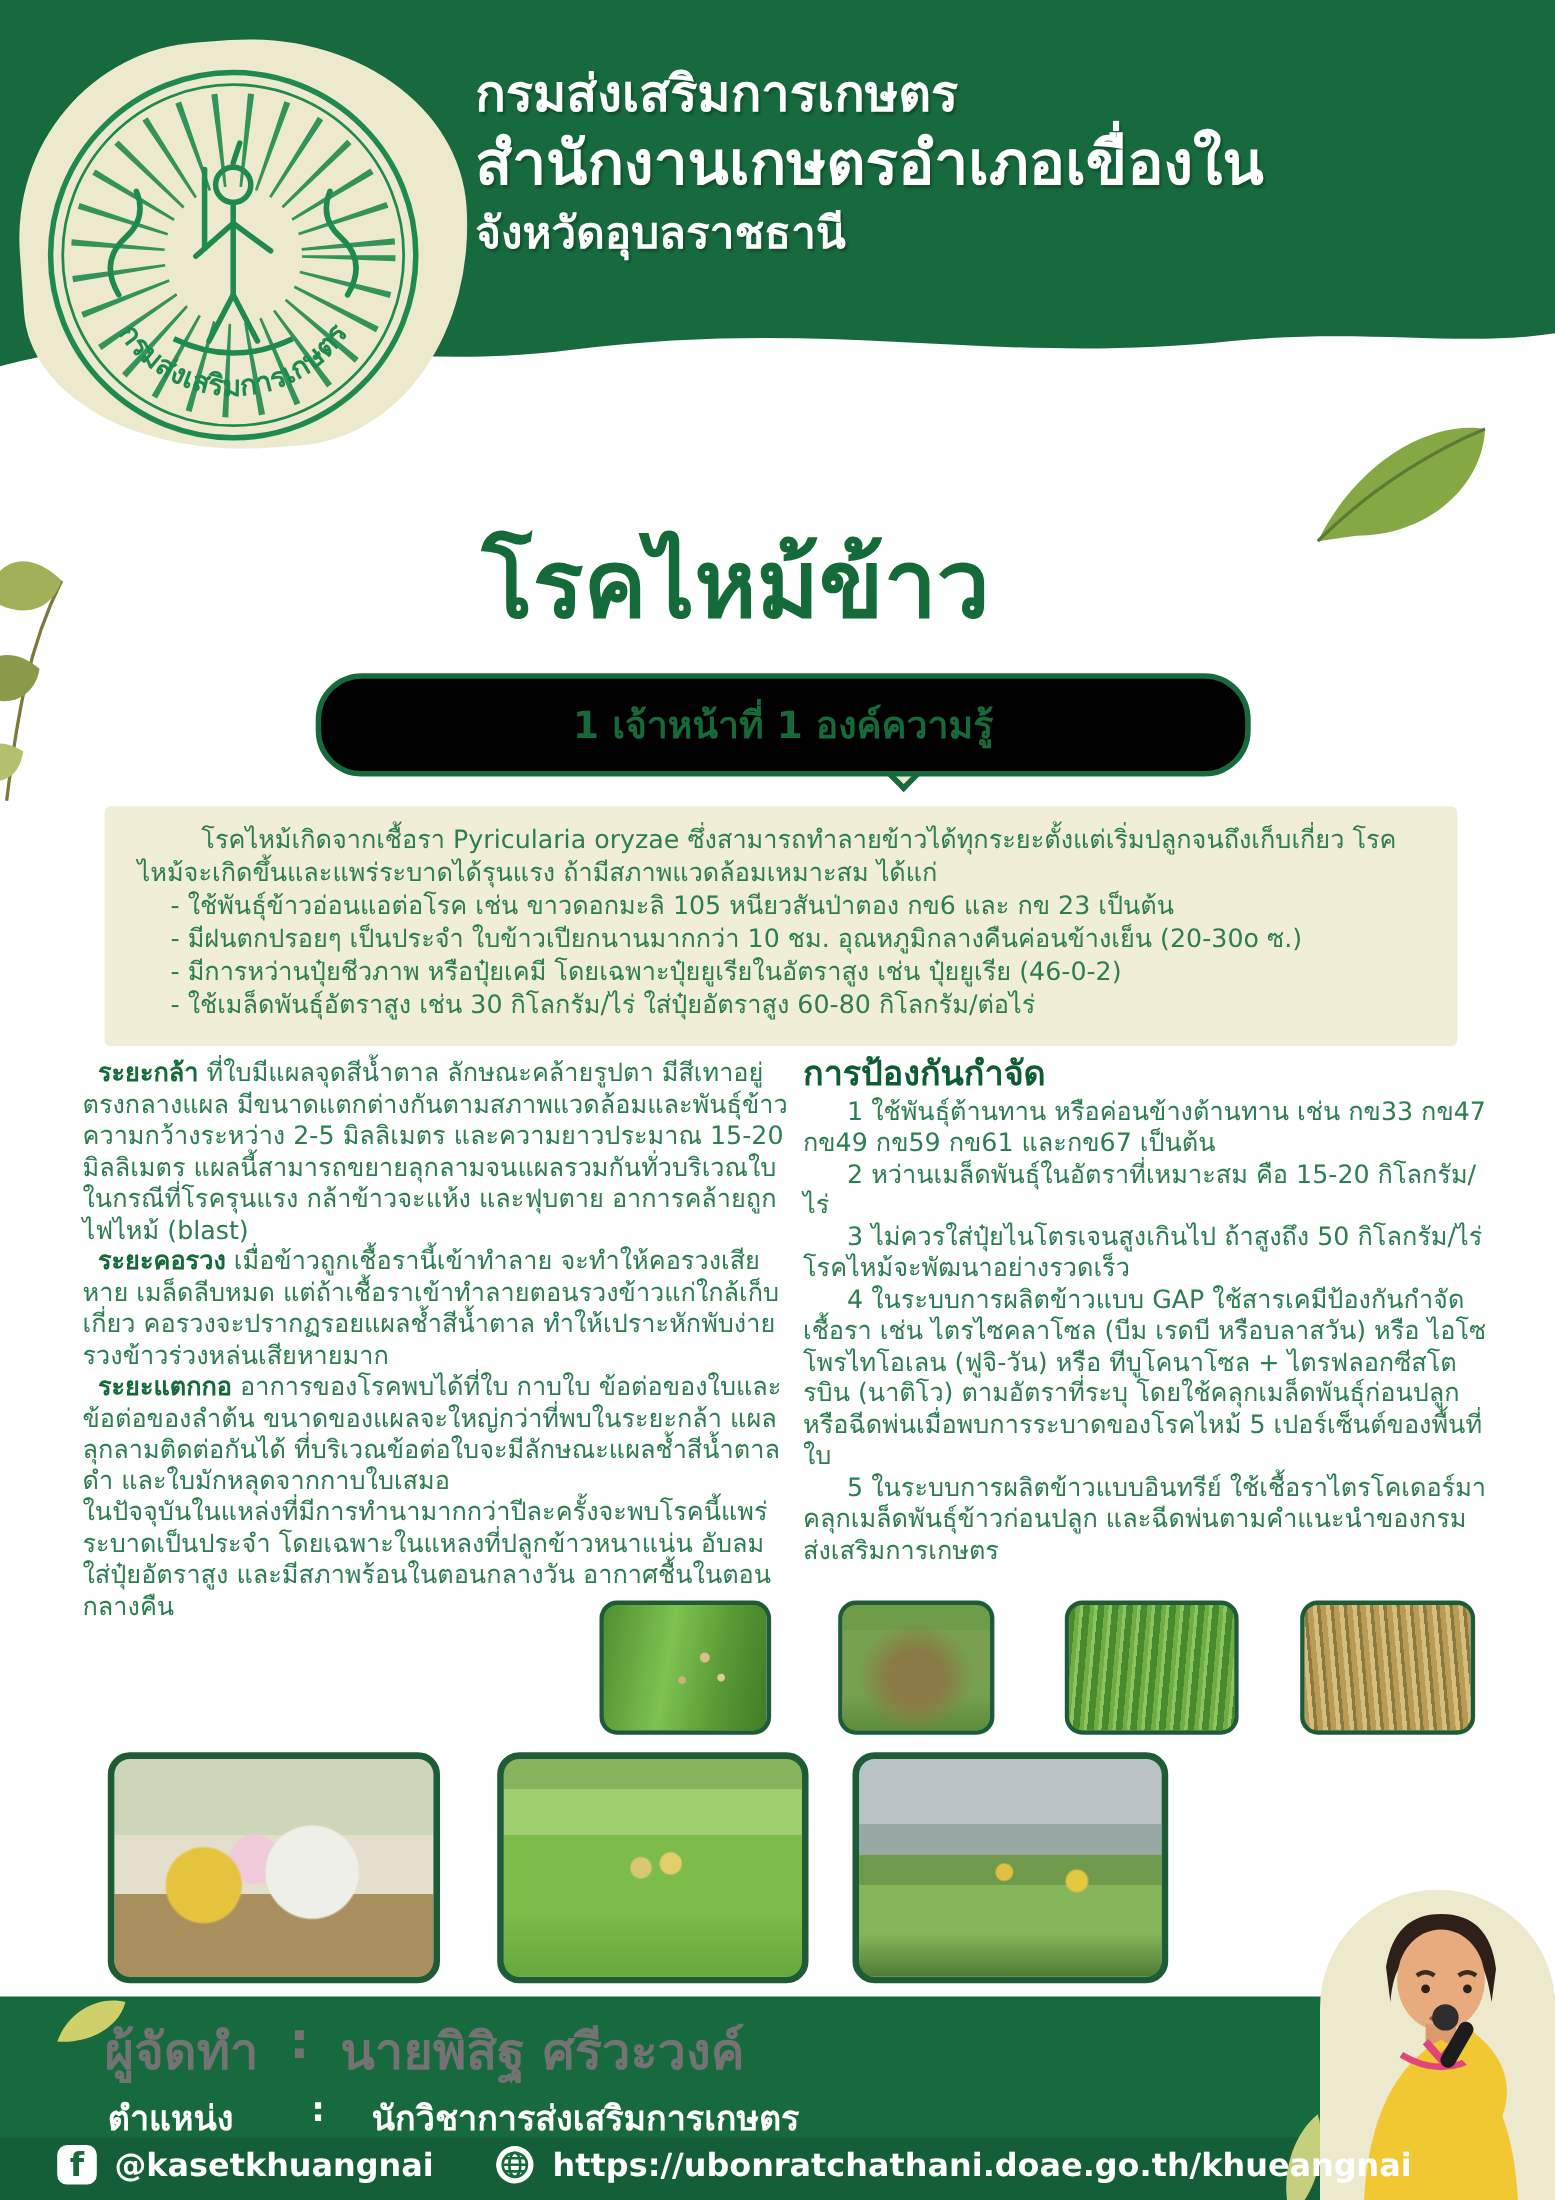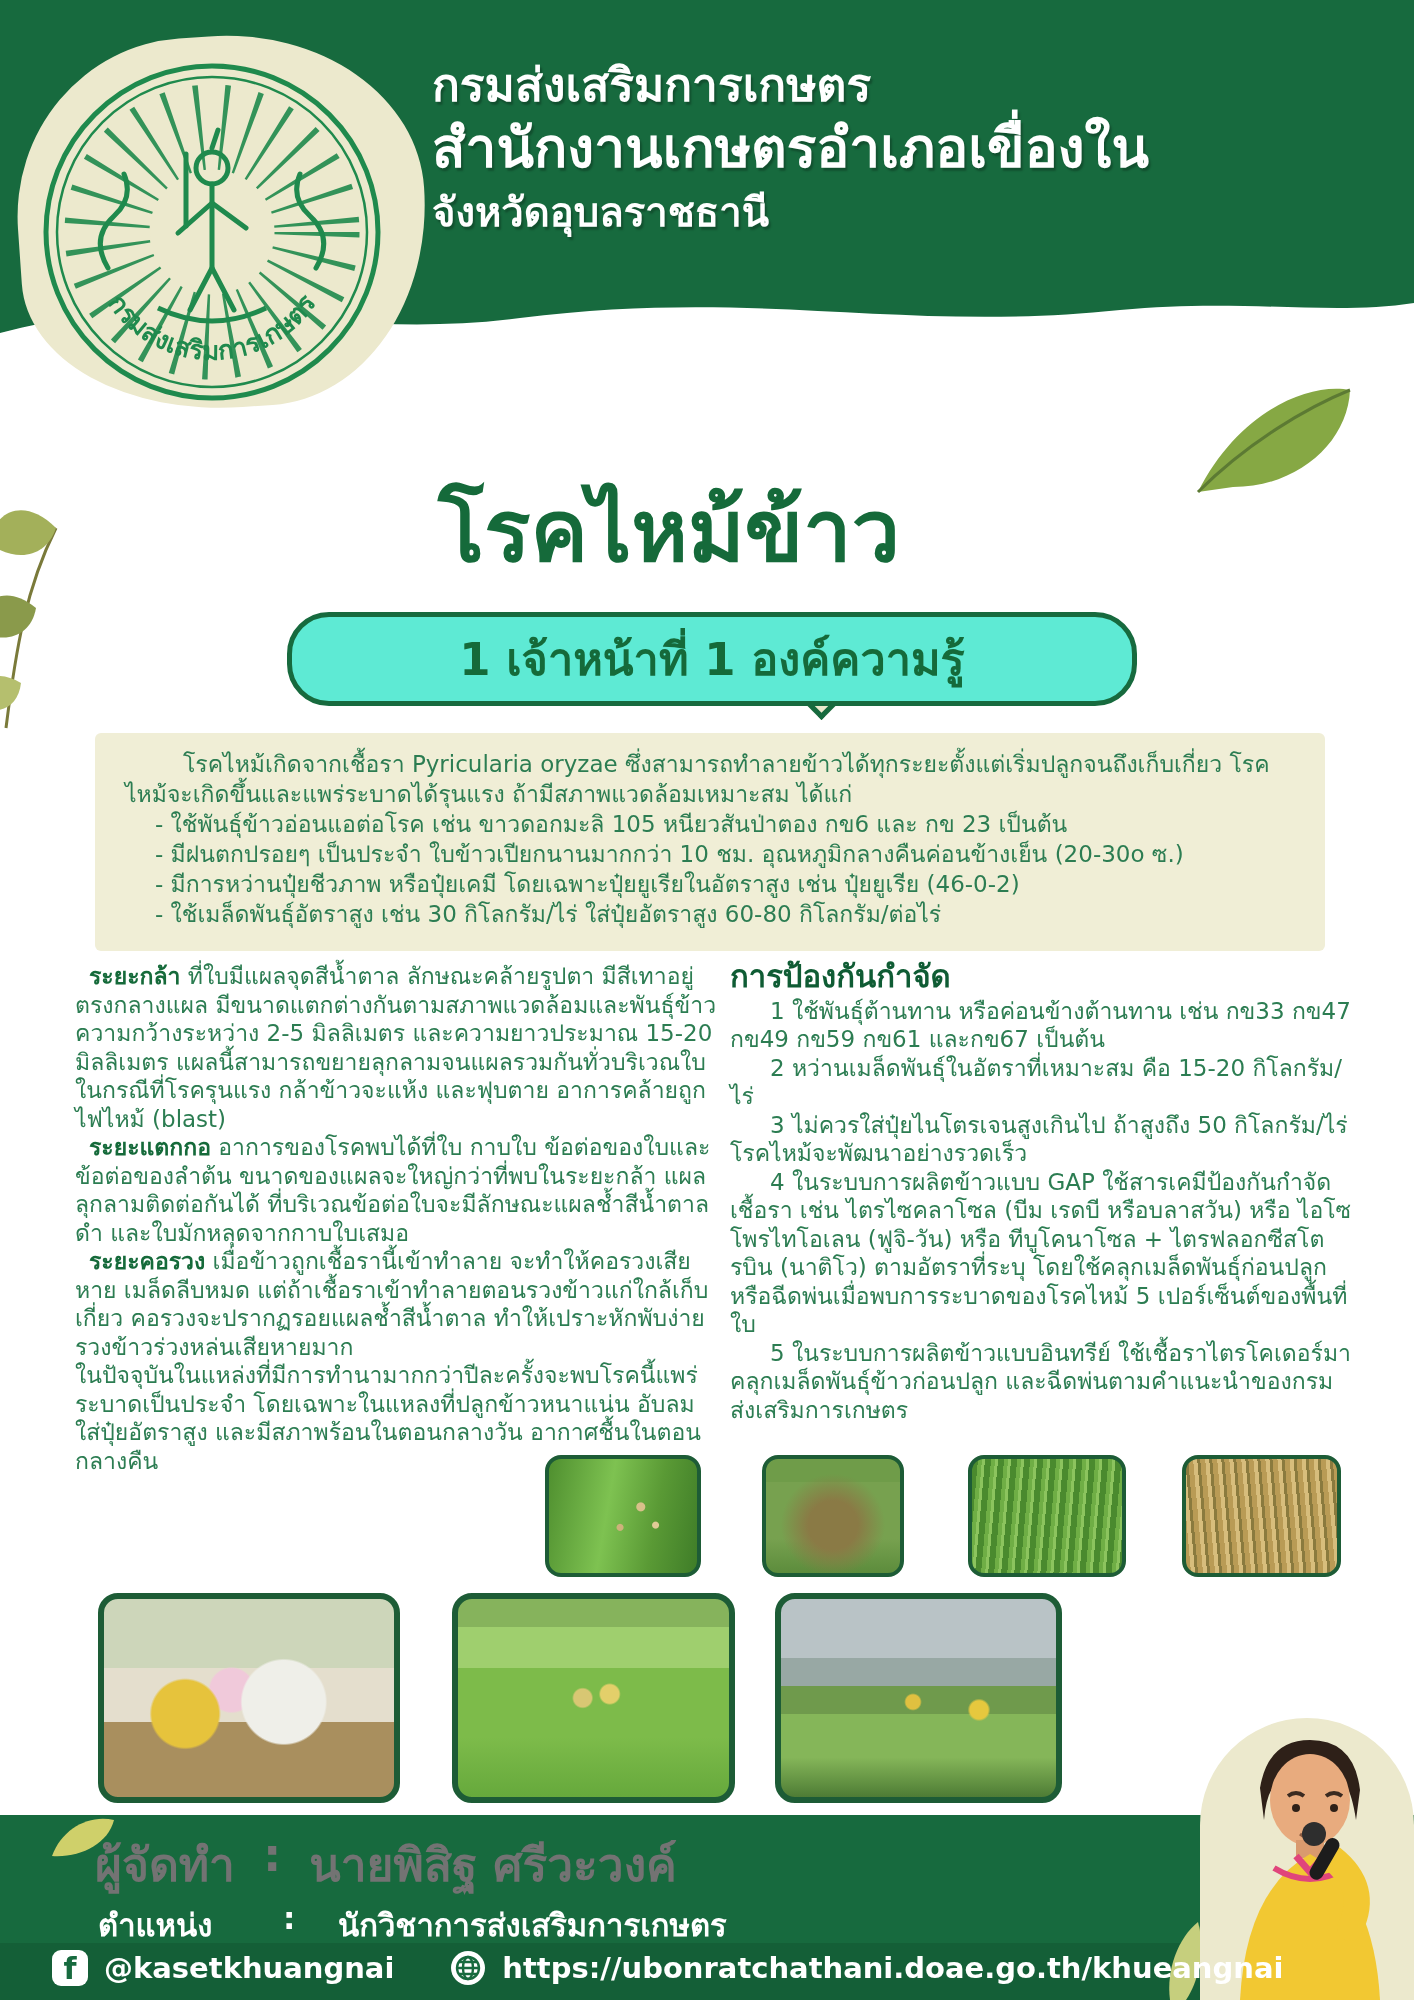--- a/index.html
+++ b/index.html
@@ -10,23 +10,23 @@
   .header-bg{left:0;top:0;width:1414px;height:345px;background:#176a3e;}
   .wave{left:0;top:248px;width:1414px;height:130px;}
   .logo-blob{left:18px;top:36px;width:408px;height:372px;background:#ece9cd;
              border-radius:46% 54% 44% 56% / 52% 48% 60% 40%;transform:rotate(-4deg);}
   .org{left:432px;top:58px;color:#ffffff;line-height:1.18;}
   .org .l1{font-size:46px;font-weight:700;text-shadow:2px 3px 2px rgba(0,0,0,.25);}
   .org .l2{font-size:55px;font-weight:700;margin-top:4px;text-shadow:2px 3px 2px rgba(0,0,0,.25);}
   .org .l3{font-size:40px;font-weight:600;margin-top:8px;text-shadow:2px 3px 2px rgba(0,0,0,.25);}
   
   .title{left:0;top:462px;width:1338px;text-align:center;font-size:86px;font-weight:800;color:#156a3a;}
-  .badge{left:287px;top:612px;width:840px;height:84px;background:#5eead4;border:5px solid #176a3e;
+  .badge{left:287px;top:612px;width:840px;height:84px;background:#000000;border:5px solid #176a3e;
          border-radius:42px;display:flex;align-items:center;justify-content:center;
-         font-size:45px;font-weight:700;color:#156a3a;z-index:3;}
+         font-size:34px;font-weight:700;color:#156a3a;z-index:3;}
   .badge-tail{left:800px;top:668px;width:38px;height:38px;background:#ece9cd;
               border-right:5px solid #176a3e;border-bottom:5px solid #176a3e;transform:rotate(45deg);z-index:2;}
   
   .intro{left:95px;top:733px;width:1230px;height:218px;background:#f0eed6;border-radius:6px;
          box-sizing:border-box;padding:16px 26px 10px 30px;color:#2c7d52;font-size:23px;line-height:30px;z-index:1;}
   .intro p{margin:0;}
   .intro .lead-p{text-indent:58px;}
   .intro .bullet{margin-left:30px;}
   
   .col{color:#2c7d52;font-size:23px;line-height:28.5px;}
@@ -142,22 +142,22 @@
   <div class="abs intro">
     <p class="lead-p">โรคไหม้เกิดจากเชื้อรา Pyricularia oryzae ซึ่งสามารถทำลายข้าวได้ทุกระยะตั้งแต่เริ่มปลูกจนถึงเก็บเกี่ยว โรคไหม้จะเกิดขึ้นและแพร่ระบาดได้รุนแรง ถ้ามีสภาพแวดล้อมเหมาะสม ได้แก่</p>
     <p class="bullet">- ใช้พันธุ์ข้าวอ่อนแอต่อโรค เช่น ขาวดอกมะลิ 105 หนียวสันป่าตอง กข6 และ กข 23 เป็นต้น</p>
     <p class="bullet">- มีฝนตกปรอยๆ เป็นประจำ ใบข้าวเปียกนานมากกว่า 10 ชม. อุณหภูมิกลางคืนค่อนข้างเย็น (20-30o ซ.)</p>
     <p class="bullet">- มีการหว่านปุ๋ยชีวภาพ หรือปุ๋ยเคมี โดยเฉพาะปุ๋ยยูเรียในอัตราสูง เช่น ปุ๋ยยูเรีย (46-0-2)</p>
     <p class="bullet">- ใช้เมล็ดพันธุ์อัตราสูง เช่น 30 กิโลกรัม/ไร่ ใส่ปุ๋ยอัตราสูง 60-80 กิโลกรัม/ต่อไร่</p>
   </div>
 
   <div class="abs col left-col">
     <p class="sym-p"><span class="lead">ระยะกล้า</span><span> ที่ใบมีแผลจุดสีน้ำตาล ลักษณะคล้ายรูปตา มีสีเทาอยู่ตรงกลางแผล มีขนาดแตกต่างกันตามสภาพแวดล้อมและพันธุ์ข้าว ความกว้างระหว่าง 2-5 มิลลิเมตร และความยาวประมาณ 15-20 มิลลิเมตร แผลนี้สามารถขยายลุกลามจนแผลรวมกันทั่วบริเวณใบ ในกรณีที่โรครุนแรง กล้าข้าวจะแห้ง และฟุบตาย อาการคล้ายถูกไฟไหม้ (blast)</span></p>
+    <p class="sym-p"><span class="lead">ระยะคอรวง</span><span> เมื่อข้าวถูกเชื้อรานี้เข้าทำลาย จะทำให้คอรวงเสียหาย เมล็ดลีบหมด แต่ถ้าเชื้อราเข้าทำลายตอนรวงข้าวแก่ใกล้เก็บเกี่ยว คอรวงจะปรากฏรอยแผลช้ำสีน้ำตาล ทำให้เปราะหักพับง่าย รวงข้าวร่วงหล่นเสียหายมาก</span></p>
     <p class="sym-p"><span class="lead">ระยะแตกกอ</span><span> อาการของโรคพบได้ที่ใบ กาบใบ ข้อต่อของใบและข้อต่อของลำต้น ขนาดของแผลจะใหญ่กว่าที่พบในระยะกล้า แผลลุกลามติดต่อกันได้ ที่บริเวณข้อต่อใบจะมีลักษณะแผลช้ำสีน้ำตาลดำ และใบมักหลุดจากกาบใบเสมอ</span></p>
-    <p class="sym-p"><span class="lead">ระยะคอรวง</span><span> เมื่อข้าวถูกเชื้อรานี้เข้าทำลาย จะทำให้คอรวงเสียหาย เมล็ดลีบหมด แต่ถ้าเชื้อราเข้าทำลายตอนรวงข้าวแก่ใกล้เก็บเกี่ยว คอรวงจะปรากฏรอยแผลช้ำสีน้ำตาล ทำให้เปราะหักพับง่าย รวงข้าวร่วงหล่นเสียหายมาก</span></p>
     <p class="sym-p nolead"><span>ในปัจจุบันในแหล่งที่มีการทำนามากกว่าปีละครั้งจะพบโรคนี้แพร่ระบาดเป็นประจำ โดยเฉพาะในแหลงที่ปลูกข้าวหนาแน่น อับลม ใส่ปุ๋ยอัตราสูง และมีสภาพร้อนในตอนกลางวัน อากาศชื้นในตอนกลางคืน</span></p>
   </div>
 
   <div class="abs col right-col">
     <h2>การป้องกันกำจัด</h2>
     <p>1 ใช้พันธุ์ต้านทาน หรือค่อนข้างต้านทาน เช่น กข33 กข47 กข49 กข59 กข61 และกข67 เป็นต้น</p>
     <p>2 หว่านเมล็ดพันธุ์ในอัตราที่เหมาะสม คือ 15-20 กิโลกรัม/ไร่</p>
     <p>3 ไม่ควรใส่ปุ๋ยไนโตรเจนสูงเกินไป ถ้าสูงถึง 50 กิโลกรัม/ไร่ โรคไหม้จะพัฒนาอย่างรวดเร็ว</p>
     <p>4 ในระบบการผลิตข้าวแบบ GAP ใช้สารเคมีป้องกันกำจัดเชื้อรา เช่น ไตรไซคลาโซล (บีม เรดบี หรือบลาสวัน) หรือ ไอโซโพรไทโอเลน (ฟูจิ-วัน) หรือ ทีบูโคนาโซล + ไตรฟลอกซีสโตรบิน (นาติโว) ตามอัตราที่ระบุ โดยใช้คลุกเมล็ดพันธุ์ก่อนปลูก หรือฉีดพ่นเมื่อพบการระบาดของโรคไหม้ 5 เปอร์เซ็นต์ของพื้นที่ใบ</p>
     <p>5 ในระบบการผลิตข้าวแบบอินทรีย์ ใช้เชื้อราไตรโคเดอร์มาคลุกเมล็ดพันธุ์ข้าวก่อนปลูก และฉีดพ่นตามคำแนะนำของกรมส่งเสริมการเกษตร</p>

